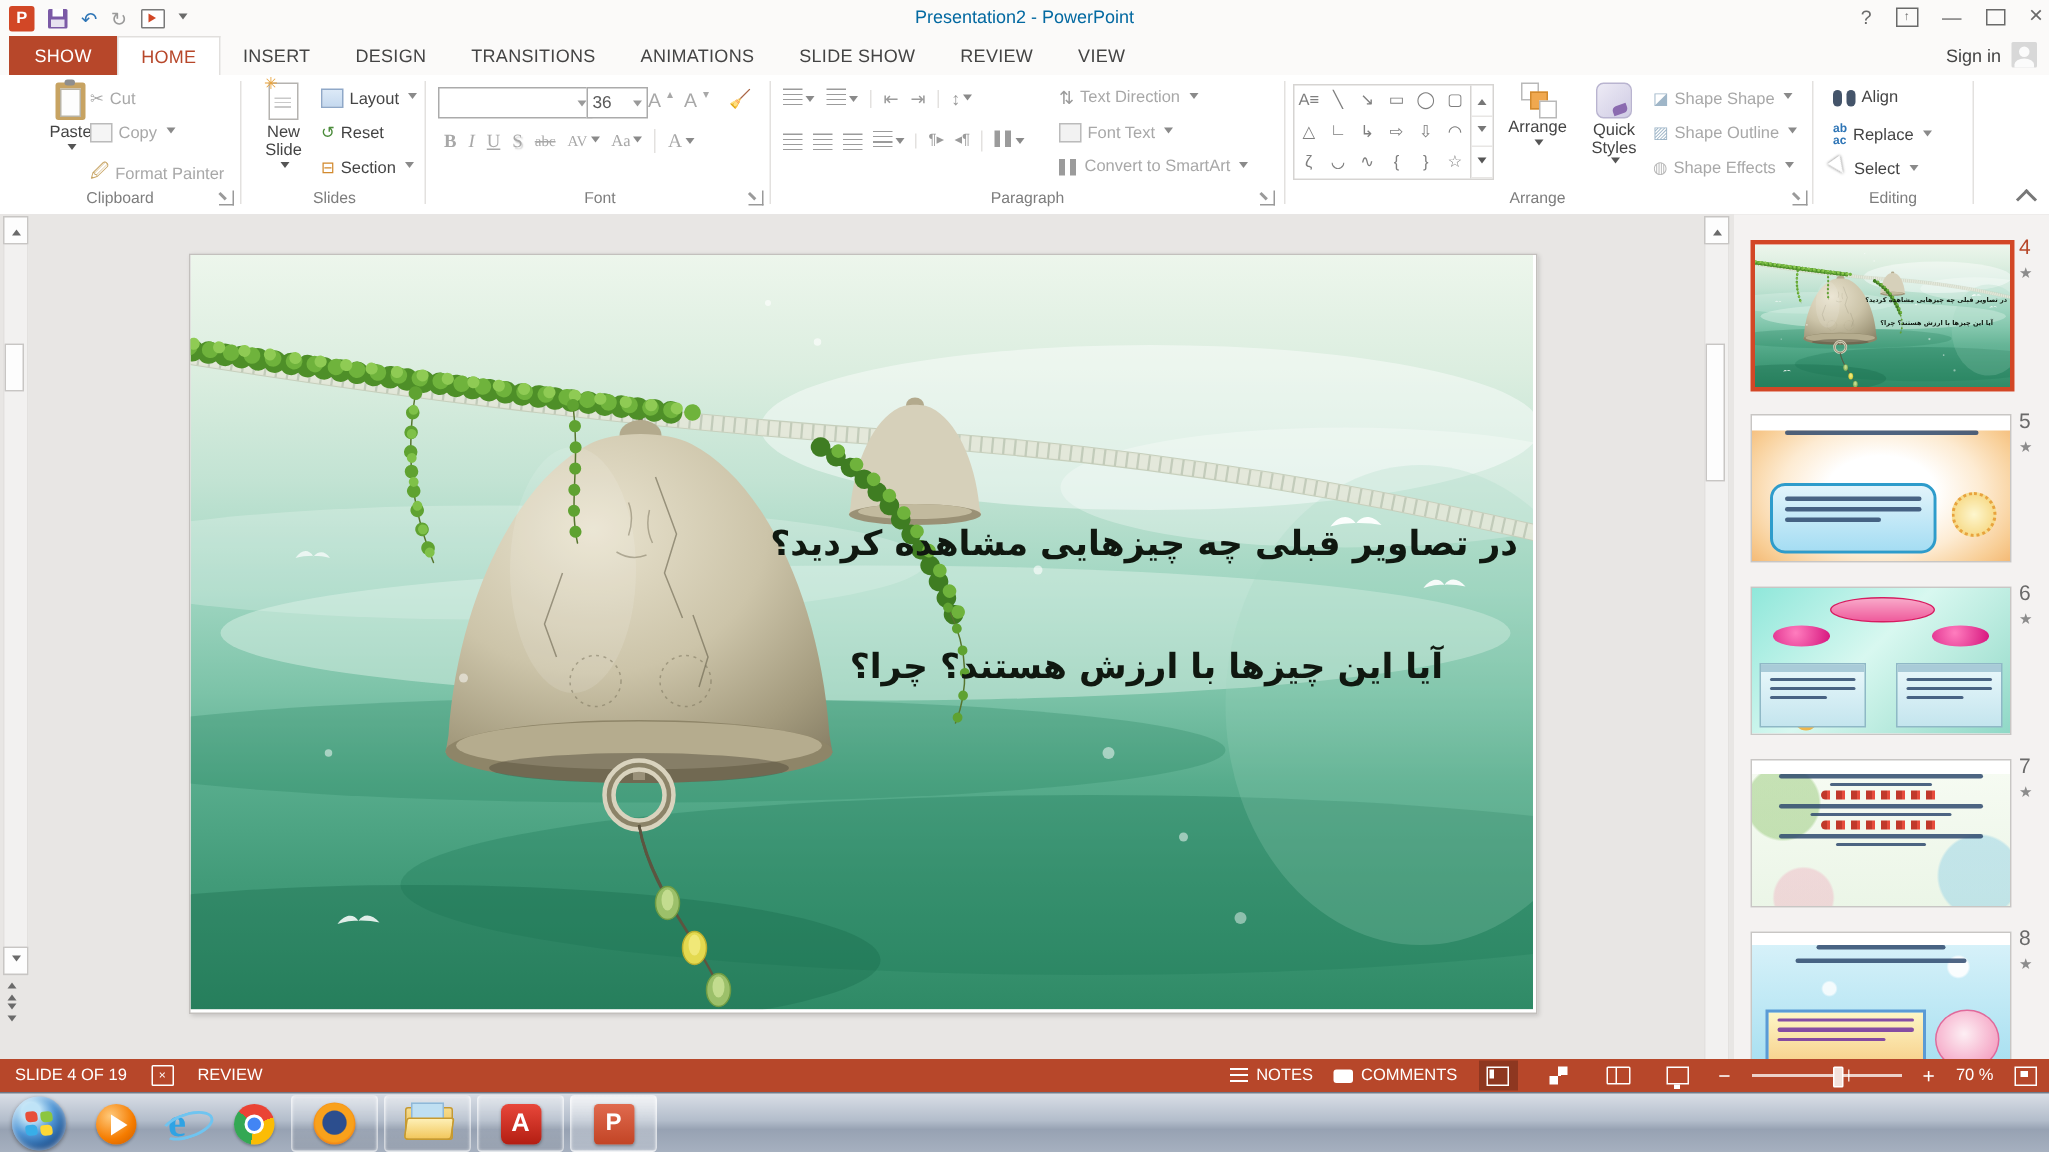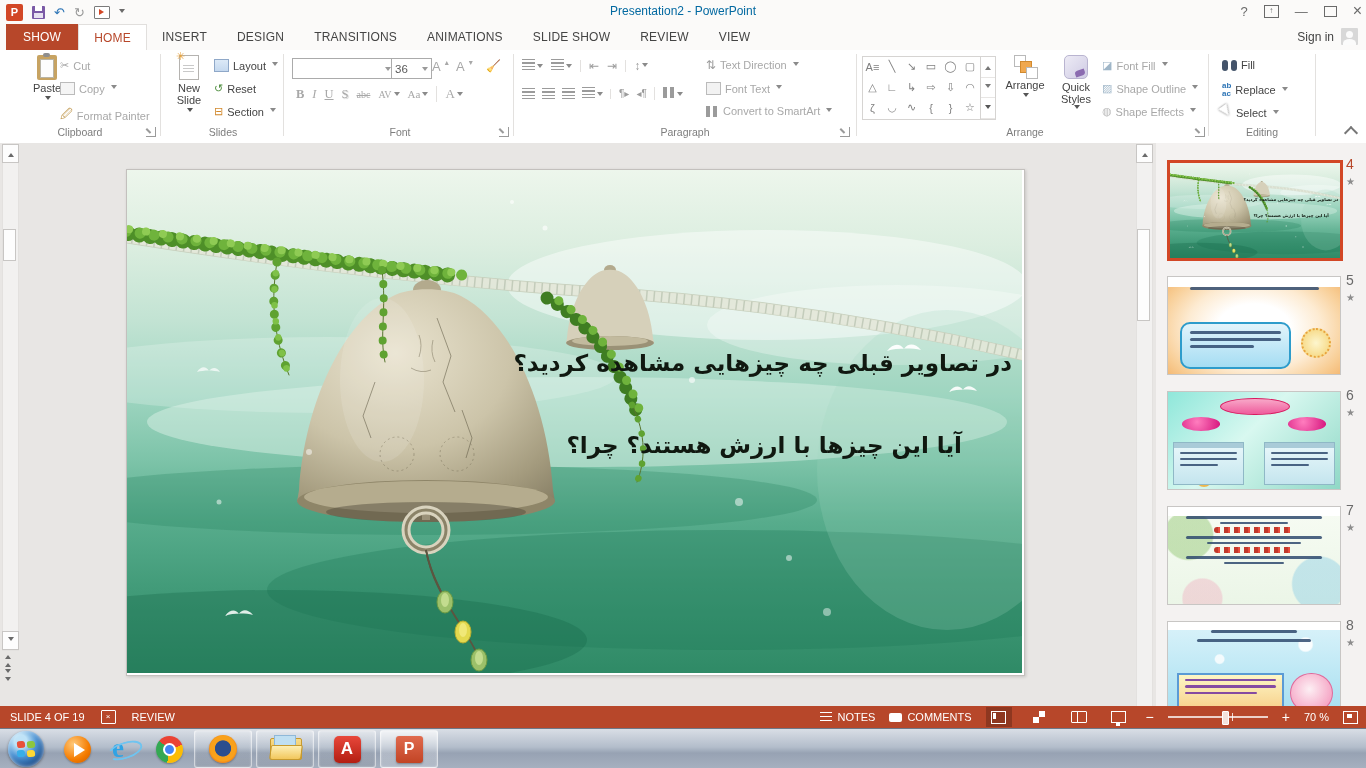--- a/index.html
+++ b/index.html
@@ -520,39 +520,39 @@
       <span>Arrange</span>
         <span class="dd" style="border-top-color:#555"></span>
     </div>
     <div class="rbb" style="left:1052px;width:48px">
       <span class="qs-ico"></span>
       <span style="width:44px">Quick Styles</span>
         <span class="dd" style="border-top-color:#555;margin-top:-2px"></span>
     </div>
     <div class="rbs dis" style="left:1102px;top:9px">
       <span style="color:#9FB6C8;font-size:11px">◪</span>
-      <span>Font Fill</span>
+      <span>Shape Shape</span>
         <span class="dd"></span>
     </div>
     <div class="rbs dis" style="left:1102px;top:32px">
       <span style="color:#9FB6C8;font-size:11px">▨</span>
       <span>Shape Outline</span>
         <span class="dd"></span>
     </div>
     <div class="rbs dis" style="left:1102px;top:55px">
       <span style="color:#B8B8B8;font-size:11px">◍</span>
       <span>Shape Effects</span>
         <span class="dd"></span>
     </div>
     <div class="glabel" style="left:975px;width:100px">Arrange</div>
     <div class="dl" style="left:1195px"></div>
 
     <div class="rbs" style="left:1222px;top:9px">
       <span class="binoc"></span>
-      <span>Fill</span>
+      <span>Align</span>
     </div>
     <div class="rbs" style="left:1222px;top:32px">
       <span class="repl">ab<br>ac</span>
       <span>Replace</span>
         <span class="dd"></span>
     </div>
     <div class="rbs" style="left:1222px;top:55px">
       <span class="selarrow"></span>
       <span>Select</span>
         <span class="dd"></span>

